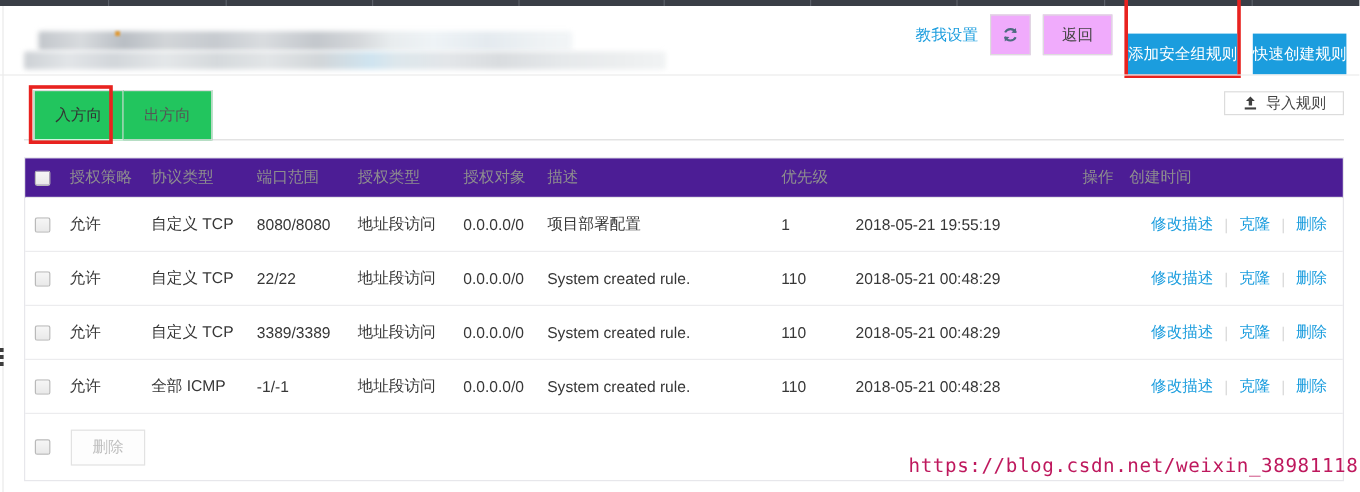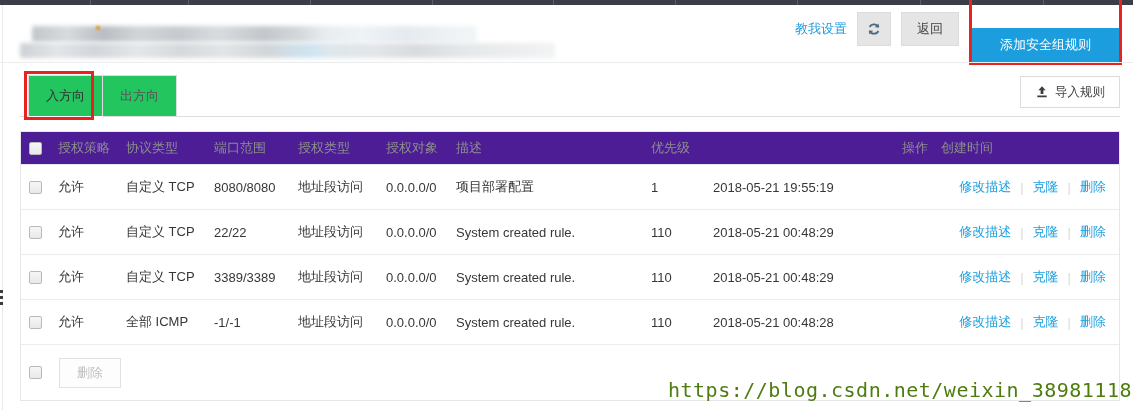--- a/index.html
+++ b/index.html
@@ -18,57 +18,57 @@
     background:repeating-linear-gradient(180deg,#3d3d3d 0 3px,transparent 3px 6px); }
   
   .hdr-sep { position:absolute; left:0; top:62px; width:100%; height:1px; background:#ececec; }
   .blur1 { position:absolute; left:32px; top:26px; width:445px; height:16px; filter:blur(2px); border-radius:2px;
     background:linear-gradient(90deg,#c2c6cb 0%,#d8dbde 8%,#b9bec4 16%,#d2d5d8 24%,#c6cacf 33%,#d9dcdf 42%,#c3c7cc 52%,#d5d8db 60%,#e8ecee 66%,#eef3f6 74%,#e4eaef 84%,#eef2f4 94%,#f2f5f7 100%); }
   .blur2 { position:absolute; left:20px; top:43px; width:535px; height:15px; filter:blur(2px); border-radius:2px;
     background:linear-gradient(90deg,#cdd1d5 0%,#e2e5e8 7%,#d2d6da 14%,#e4e7e9 22%,#d5d9dc 30%,#e2e5e7 38%,#d2d6d9 46%,#cfe4f0 54%,#dde7ec 58%,#e3e6e9 66%,#d9dcdf 74%,#e6e9eb 84%,#eceeef 93%,#f1f3f4 100%); }
   .blur-dot { position:absolute; left:96px; top:26px; width:4px; height:4px; background:#e09a35; filter:blur(1px); }
   .hdr-controls { position:absolute; top:19px; right:11px; height:20px; display:flex; align-items:center; gap:10px; }
   .link-blue { color:#1b9dde; cursor:pointer; text-decoration:none; white-space:nowrap; }
-  .btn-white { height:34px; background:#e5e5e5; border:1px solid #dcdcdc; color:#444;
+  .btn-white { height:34px; background:#f0abfc; border:1px solid #dcdcdc; color:#444;
     display:flex; align-items:center; justify-content:center; cursor:pointer; white-space:nowrap; }
   .btn-refresh { width:34px; }
   .btn-back { padding:0 15px; }
   .red-wrap { border:3px solid #e8221f; }
-  .btn-blue { height:34px; padding:0 28px; background:#1b9dde; border:none; color:#fff;
+  .btn-blue { height:34px; padding:0 0; background:#1b9dde; border:none; color:#fff;
     display:flex; align-items:center; justify-content:center; cursor:pointer; white-space:nowrap; font-size:13px;margin-top:31px; }
   
   .tabs-underline { position:absolute; left:20px; right:13px; top:116px; height:1px; background:#dddddd; z-index:1; }
   .tabstrip { position:absolute; left:28px; top:75px; display:flex; z-index:2; }
   .tab { height:42px; padding:0 17px; display:flex; align-items:center; background:#22c55e;
     border:1px solid #dddddd; cursor:pointer; color:#555;font-family:Liberation Serif, serif; }
   .tab + .tab { border-left:none; }
   .tab.active { border-bottom:1px solid #fff; color:#333; }
   .tab-red-box { position:absolute; left:24px; top:71px; width:70px; height:49px;
     border:3px solid #e8221f; z-index:3; pointer-events:none; }
   .io-buttons { position:absolute; top:76px; right:13px; display:flex; gap:8px; z-index:2; }
-  .io-btn { height:32px; padding:0 14px; background:#fff; border:1px solid #dcdcdc; color:#444;
+  .io-btn { height:20px; padding:0 14px; background:#fff; border:1px solid #dcdcdc; color:#444;
     display:flex; align-items:center; gap:6px; cursor:pointer; font-size:12.5px; }
   
   .table { position:absolute; left:20px; top:131px; width:1100px; border:1px solid #e7e7eb; background:#fff; }
   .trow { display:grid; grid-template-columns:37px 68px 88px 84px 88px 70px 195px 62px 228px 1fr; align-items:center; }
   .thead { height:33px; background:#4c1d95; color:#8e8e8e; border-bottom:1px solid #e7e7eb; }
   .tdata { height:45px; border-bottom:1px solid #ececee; color:#373737; }
   .cell { overflow:hidden; white-space:nowrap; }
   .cell.cb { padding-left:8px; }
   .cell.ops { display:flex; justify-content:flex-end; align-items:center; padding-right:13px; text-align:right; }
   .pipe { color:#d9d9d9; margin:0 9px; }
   .checkbox { width:13px; height:13px; border:1px solid #b9b9b9; border-radius:2px;
     background:linear-gradient(180deg,#f6f6f6,#e9e9e9); cursor:pointer; }
   .tfoot { height:55px; display:flex; align-items:center; }
   .tfoot .checkbox { margin-left:8px; }
   .btn-disabled { height:30px; padding:0 17px; margin-left:17px; background:#fdfdfd;
     border:1px solid #e2e2e2; color:#bfbfbf; font-size:13px; cursor:default; }
   
   .watermark { position:absolute; right:1px; top:378px; font-family:"DejaVu Sans Mono","Liberation Mono",monospace;
-    font-size:20px; letter-spacing:0.5px; color:#4d7c0f; z-index:5; pointer-events:none;margin-left:35px; }
+    font-size:16px; letter-spacing:0.5px; color:#be185d; z-index:5; pointer-events:none;margin-left:35px; }
   svg { display:block; }
 </style>
 </head>
 <body>
 
 <div class="topbar">
   <i style="left:90px"></i>
     <i style="left:188px"></i>
     <i style="left:310px"></i>
     <i style="left:432px"></i>
@@ -94,20 +94,21 @@
         <path d="M3.4 9.8 A5 5 0 0 0 12.4 10.0" fill="none" stroke="#4d6b80" stroke-width="1.7"></path>
         <path d="M12.6 2.4 L12.9 6.6 L8.8 6.2 Z" fill="#4d6b80"></path>
         <path d="M3.4 13.6 L3.1 9.4 L7.2 9.8 Z" fill="#4d6b80"></path>
       </svg>
     </span>
   </div>
   <div class="btn-white btn-back">返回</div>
   <div class="red-wrap">
     <button class="btn-blue">添加安全组规则</button>
   </div>
+  <button class="btn-blue">快速创建规则</button>
 </div>
 <div class="hdr-sep"></div>
 
 <div class="tabs-underline"></div>
 <div class="tabstrip">
   <div class="tab active">入方向</div>
   <div class="tab">出方向</div>
 </div>
 <div class="tab-red-box"></div>
 

